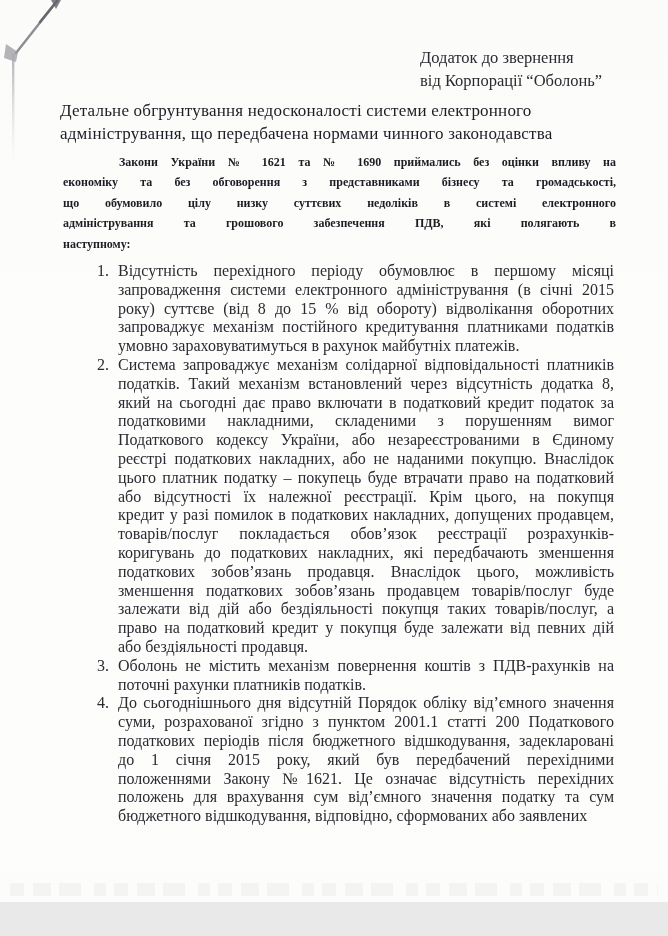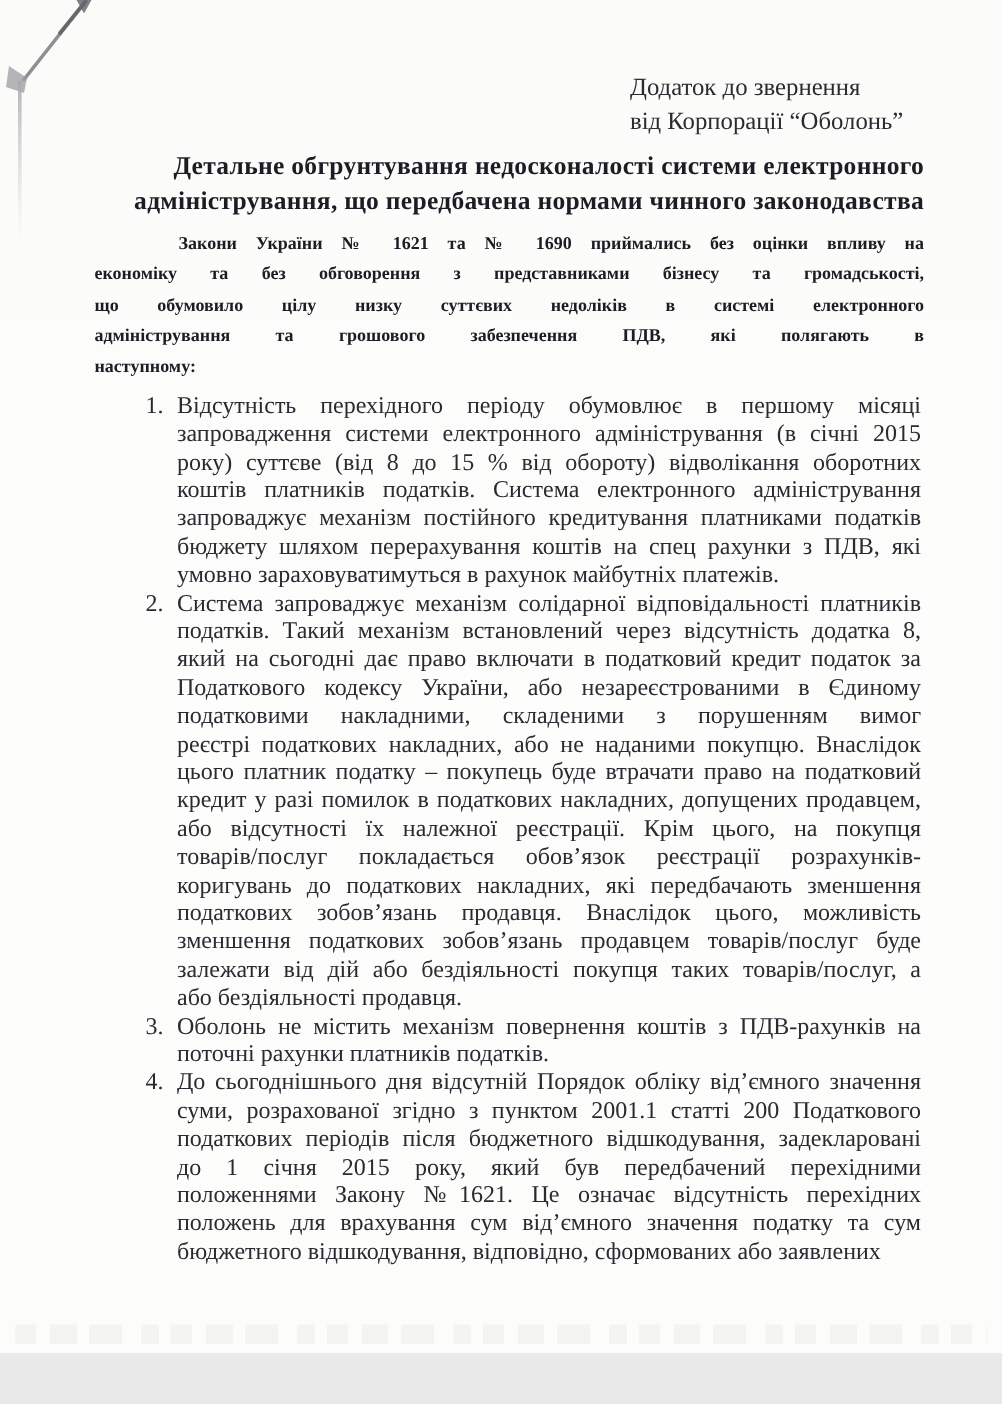--- a/index.html
+++ b/index.html
@@ -27,21 +27,21 @@
   .ghost-1 { top:883px; opacity:.05; }
   .ghost-2 { top:905px; opacity:.05; left:26px; }
   .ghost-3 { top:924px; opacity:.04; }
 
   .header-block {
     position:absolute; left:420px; top:47px;
     font-size:16.5px; line-height:22.5px; white-space:nowrap;
   }
   .title {
     position:absolute; left:60px; top:99px; width:556px;
-    text-align:right; font-weight:bold; font-size:17px; line-height:23px;
+    text-align:left; font-weight:normal; font-size:17px; line-height:23px;
     color:var(--ink-bold,#1c1c24); letter-spacing:.2px;
   }
   .intro {
     position:absolute; left:63px; top:152px; width:553px;
     font-weight:bold; font-size:12px; line-height:20.4px;
     color:var(--ink-bold,#1c1c24);
   }
   .intro .tline:first-child { text-indent:56px; }
   .list {
     position:absolute; left:97px; top:262px; width:517px;
@@ -94,43 +94,42 @@
       <div class="tline tline-last">наступному:</div>
     </div>
 
   <div class="list">
     <div class="litem">
       <div class="num">1.</div>
       <div class="itext">
           <div class="tline">Відсутність перехідного періоду обумовлює в першому місяці</div>
           <div class="tline">запровадження системи електронного адміністрування (в січні 2015</div>
           <div class="tline">року) суттєве (від 8 до 15 % від обороту) відволікання оборотних</div>
-          <div class="tline">коштів платників податків. Система електронного адміністрування</div>
           <div class="tline">запроваджує механізм постійного кредитування платниками податків</div>
-          <div class="tline">бюджету шляхом перерахування коштів на спец рахунки з ПДВ, які</div>
           <div class="tline tline-last">умовно зараховуватимуться в рахунок майбутніх платежів.</div>
         </div>
     </div>
     <div class="litem">
       <div class="num">2.</div>
       <div class="itext">
           <div class="tline">Система запроваджує механізм солідарної відповідальності платників</div>
           <div class="tline">податків. Такий механізм встановлений через відсутність додатка 8,</div>
           <div class="tline">який на сьогодні дає право включати в податковий кредит податок за</div>
+          <div class="tline">податковими накладними, складеними з порушенням вимог</div>
           <div class="tline">Податкового кодексу України, або незареєстрованими в Єдиному</div>
-          <div class="tline">податковими накладними, складеними з порушенням вимог</div>
           <div class="tline">реєстрі податкових накладних, або не наданими покупцю. Внаслідок</div>
           <div class="tline">цього платник податку – покупець буде втрачати право на податковий</div>
+          <div class="tline">або відсутності їх належної реєстрації. Крім цього, на покупця</div>
           <div class="tline">кредит у разі помилок в податкових накладних, допущених продавцем,</div>
-          <div class="tline">або відсутності їх належної реєстрації. Крім цього, на покупця</div>
           <div class="tline">товарів/послуг покладається обов’язок реєстрації розрахунків-</div>
           <div class="tline">коригувань до податкових накладних, які передбачають зменшення</div>
           <div class="tline">податкових зобов’язань продавця. Внаслідок цього, можливість</div>
           <div class="tline">зменшення податкових зобов’язань продавцем товарів/послуг буде</div>
           <div class="tline">залежати від дій або бездіяльності покупця таких товарів/послуг, а</div>
+          <div class="tline">право на податковий кредит у покупця буде залежати від певних дій</div>
           <div class="tline tline-last">або бездіяльності продавця.</div>
         </div>
     </div>
     <div class="litem">
       <div class="num">3.</div>
       <div class="itext">
           <div class="tline">Оболонь не містить механізм повернення коштів з ПДВ-рахунків на</div>
           <div class="tline tline-last">поточні рахунки платників податків.</div>
         </div>
     </div>

